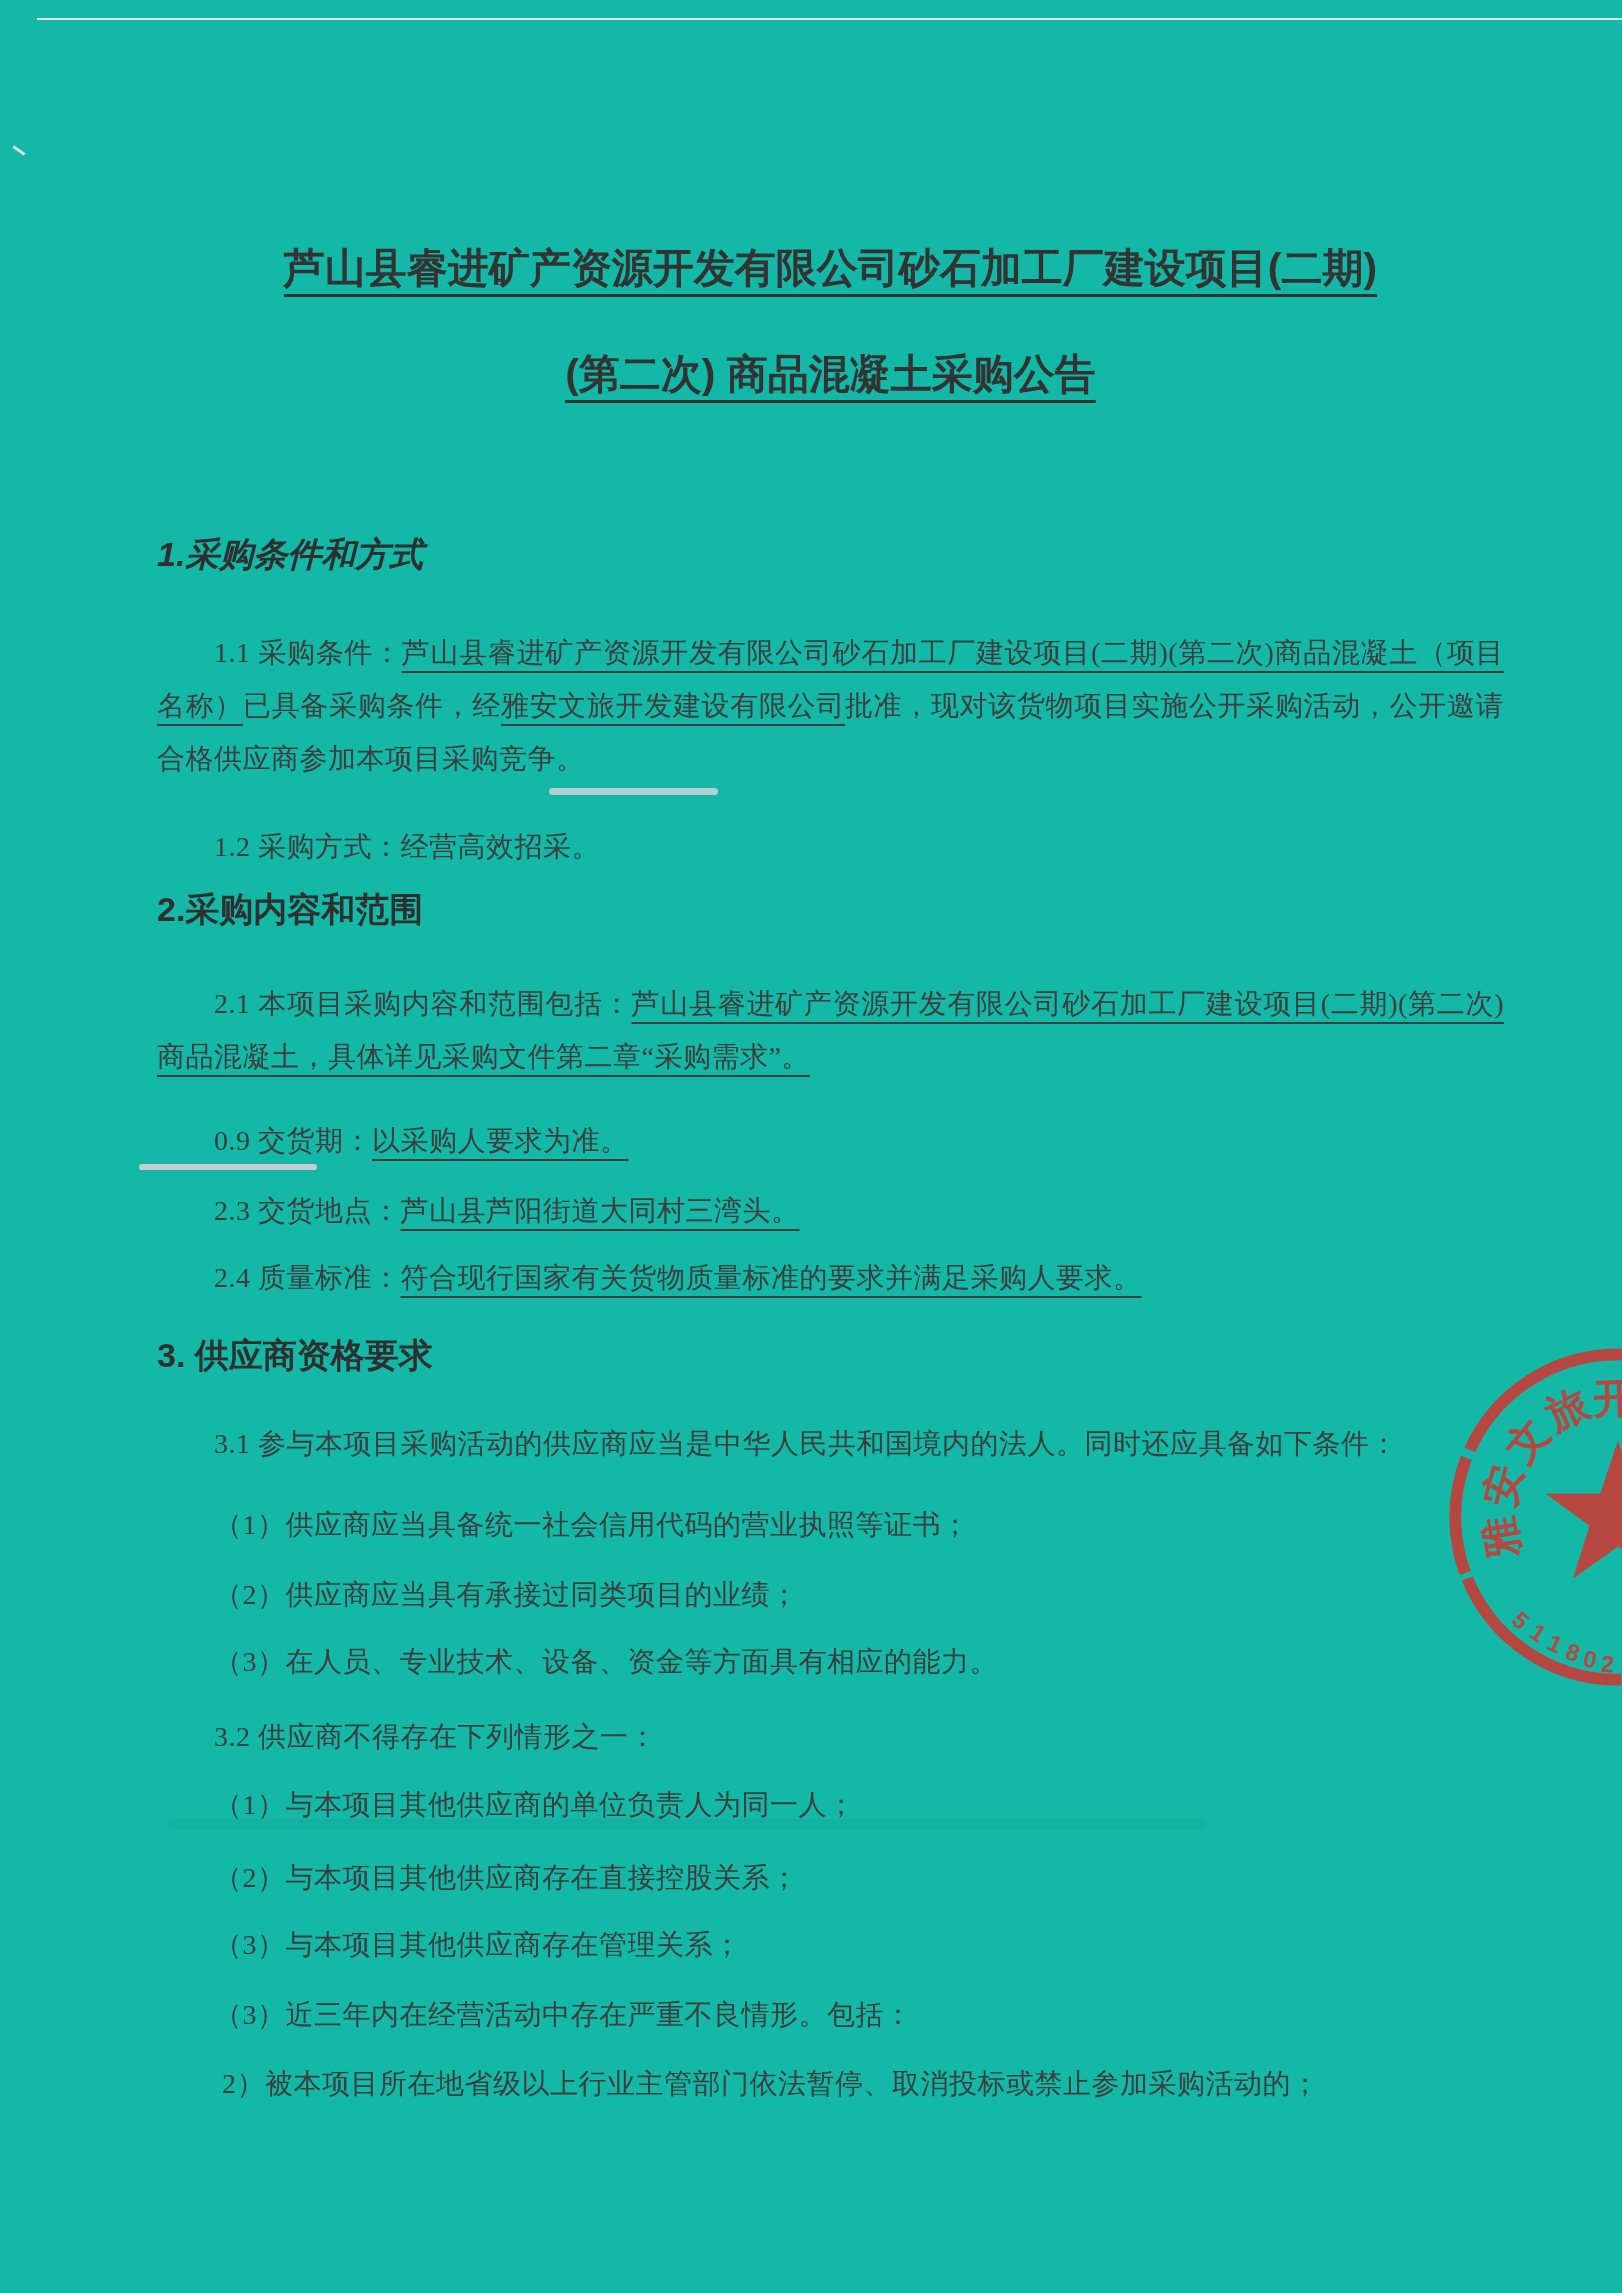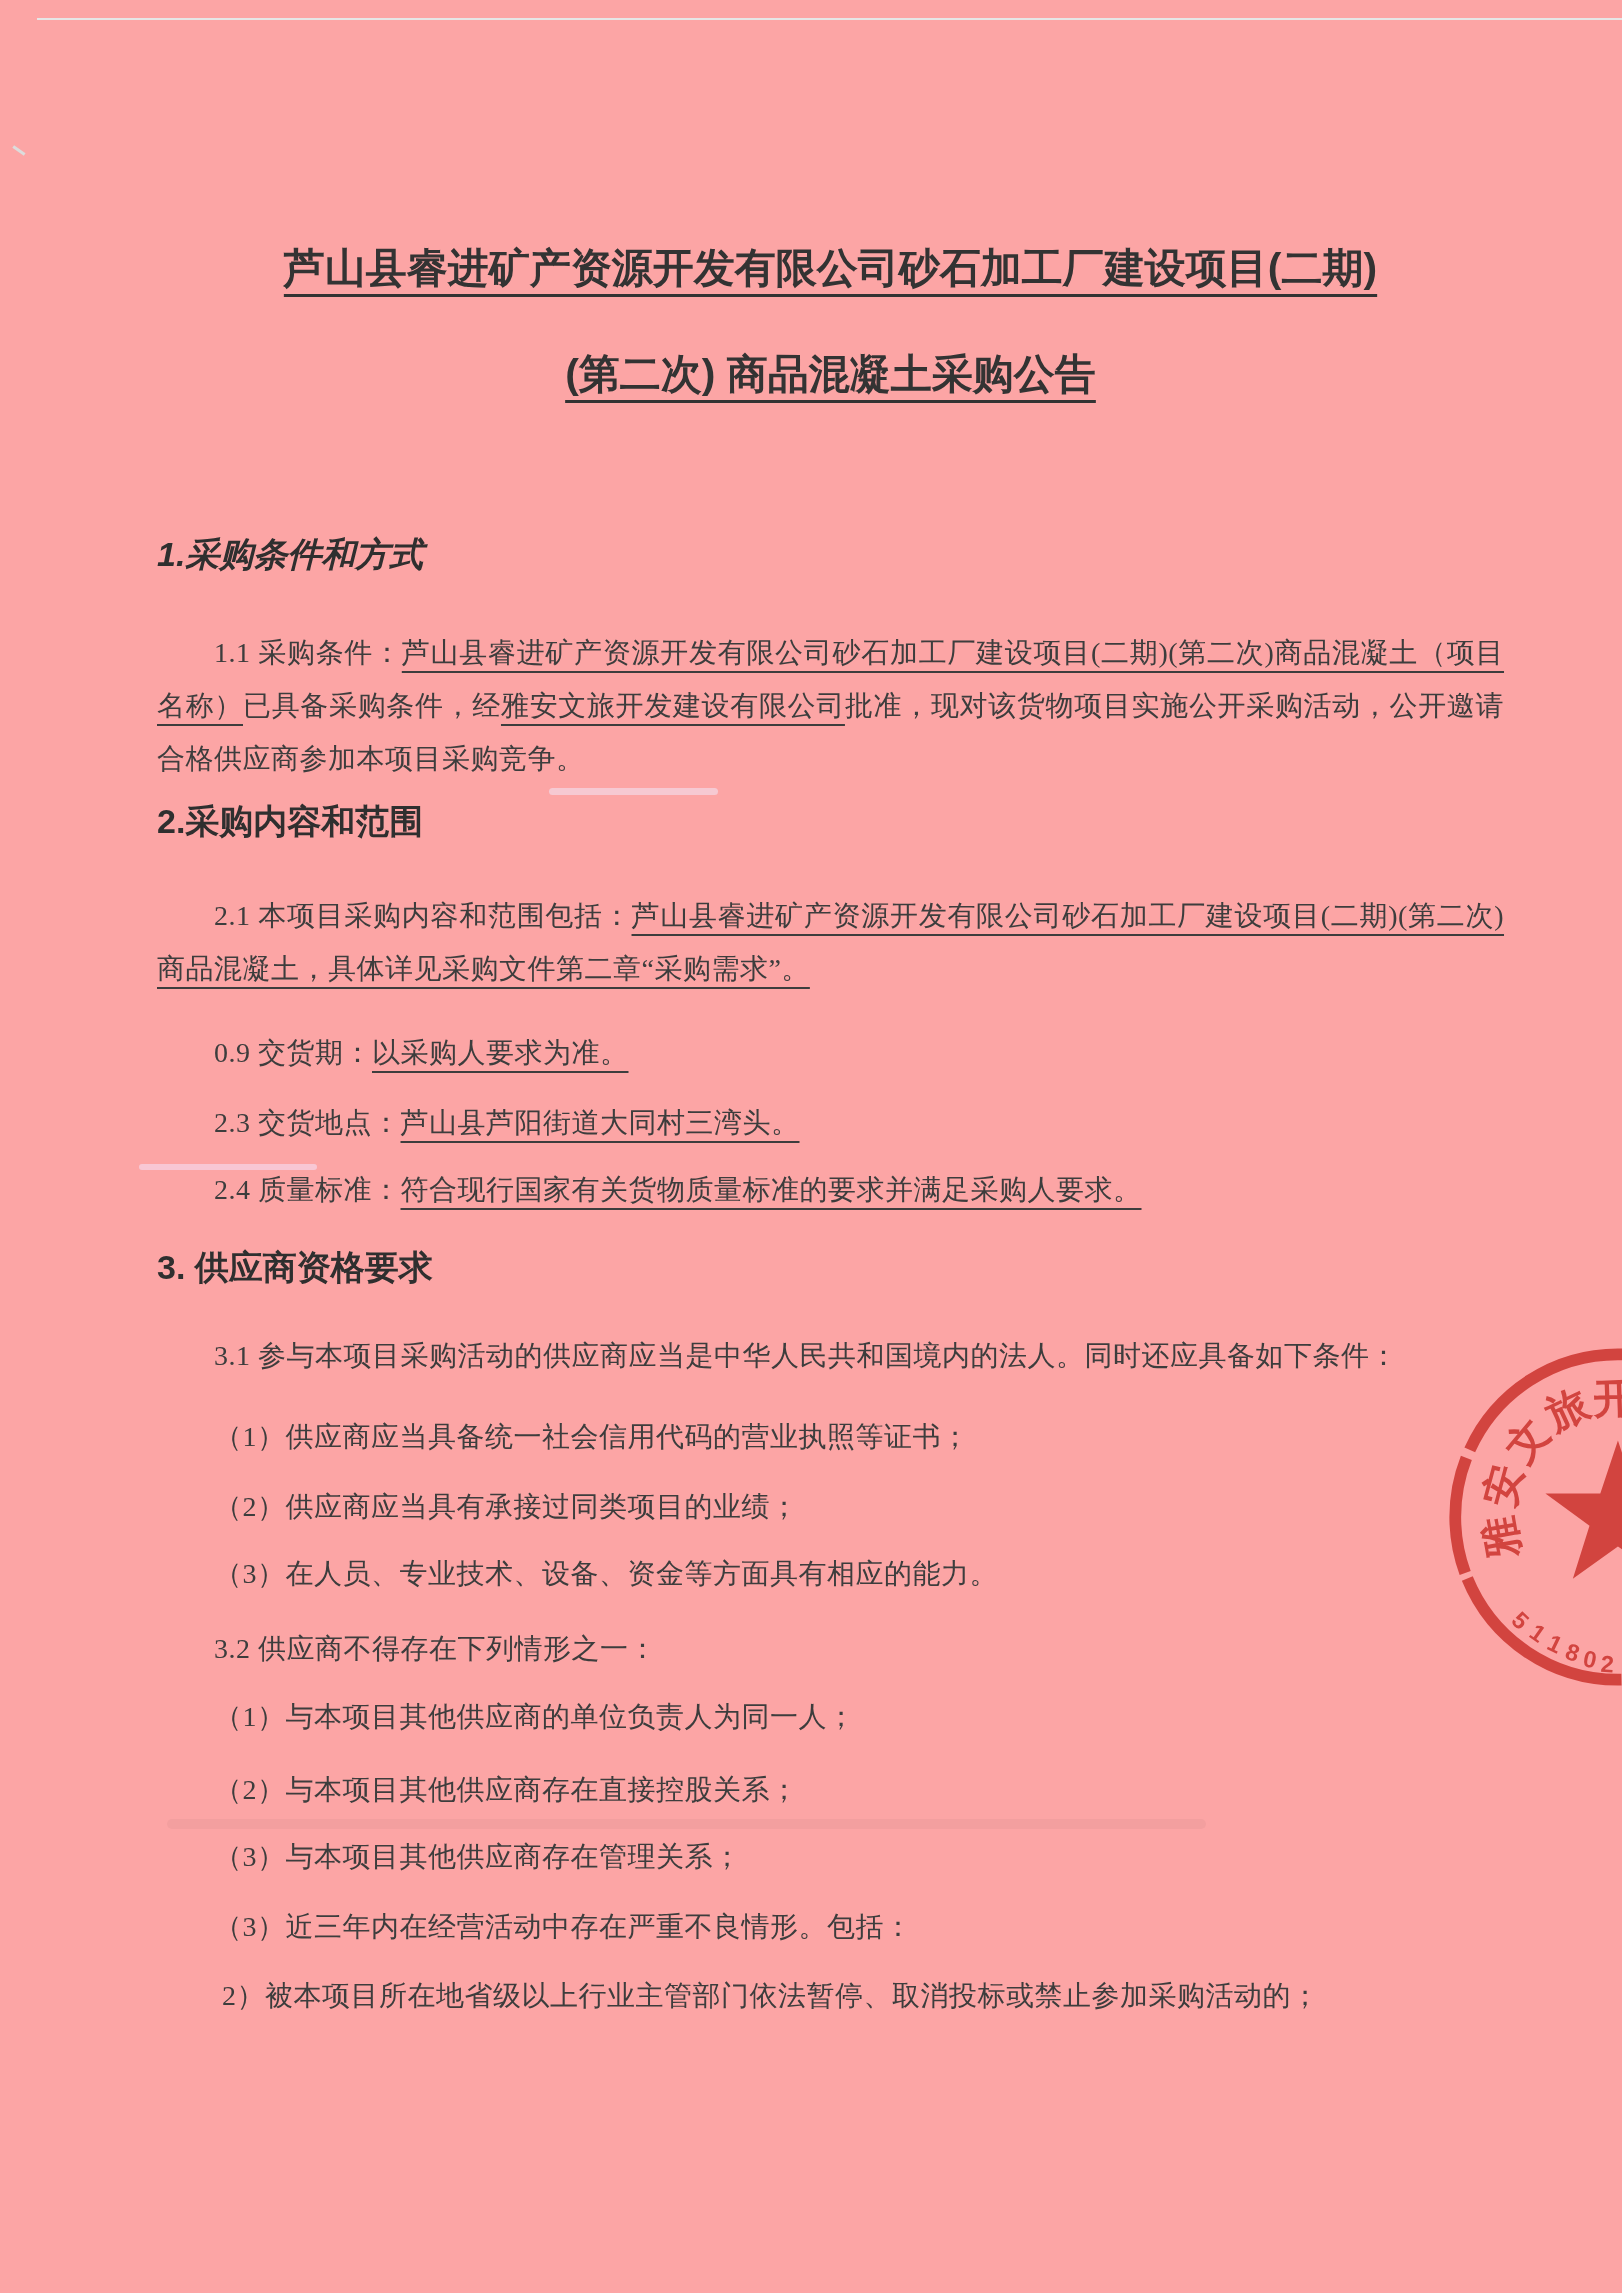--- a/index.html
+++ b/index.html
@@ -1,19 +1,19 @@
 <!DOCTYPE html>
 <html><head>
 <meta charset="utf-8">
 <style>
   html,body{margin:0;padding:0;background:#9a9a9a;}
   .page{
     position:relative;
     width:1622px;height:2294px;
-    background:#fca5a5;
+    background:#14b8a6;
     overflow:hidden;
     font-family:"Liberation Serif","DejaVu Serif",serif;
     color:#3d3d3d;
   }
   .content{padding:0 118px 0 157px;}
   .scanline{position:absolute;left:37px;top:17.6px;width:1585px;height:2px;background:#e6e6e6;}
   .diag{position:absolute;left:11.8px;top:149px;width:13.7px;height:2.9px;background:#dcdcdc;transform:rotate(35deg);}
   .title{
     font-family:"Liberation Sans","DejaVu Sans",sans-serif;
     font-weight:bold;font-size:41px;line-height:57px;
@@ -66,20 +66,21 @@
   <div class="diag"></div>
 
   <div class="content">
     <h1 class="title t1">芦山县睿进矿产资源开发有限公司砂石加工厂建设项目(二期)</h1>
     <h1 class="title t2">(第二次) 商品混凝土采购公告</h1>
 
     <h2 class="h m-h1">1.采购条件和方式</h2>
 
     <p class="para ind m-p11"><span>1.1 采购条件：</span><span class="u">芦山县睿进矿产资源开发有限公司砂石加工厂建设项目(二期)(第二次)商品混凝土（项目名称）</span><span>已具备采购条件，经</span><span class="u">雅安文旅开发建设有限公司</span><span>批准，现对该货物项目实施公开采购活动，公开邀请合格供应商参加本项目采购竞争。</span></p>
 
+    <p class="para ind m-p12">1.2 采购方式：经营高效招采。</p>
 
     <h2 class="h m-h2">2.采购内容和范围</h2>
 
     <p class="para ind m-p21"><span>2.1 本项目采购内容和范围包括：</span><span class="u">芦山县睿进矿产资源开发有限公司砂石加工厂建设项目(二期)(第二次)商品混凝土，具体详见采购文件第二章“采购需求”。</span></p>
 
     <p class="para ind m-p22"><span>0.9 交货期：</span><span class="u">以采购人要求为准。</span></p>
 
     <p class="para ind m-p23"><span>2.3 交货地点：</span><span class="u">芦山县芦阳街道大同村三湾头。</span></p>
 
     <p class="para ind m-p24"><span>2.4 质量标准：</span><span class="u">符合现行国家有关货物质量标准的要求并满足采购人要求。</span></p>

